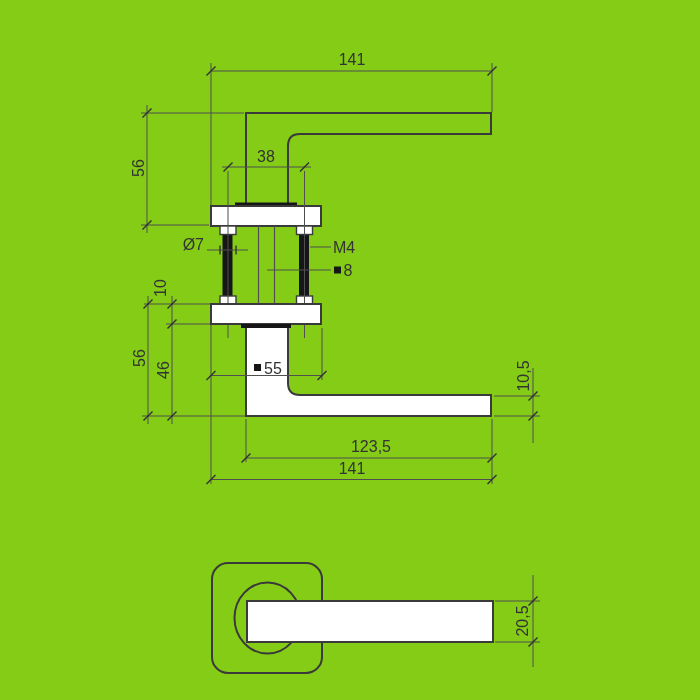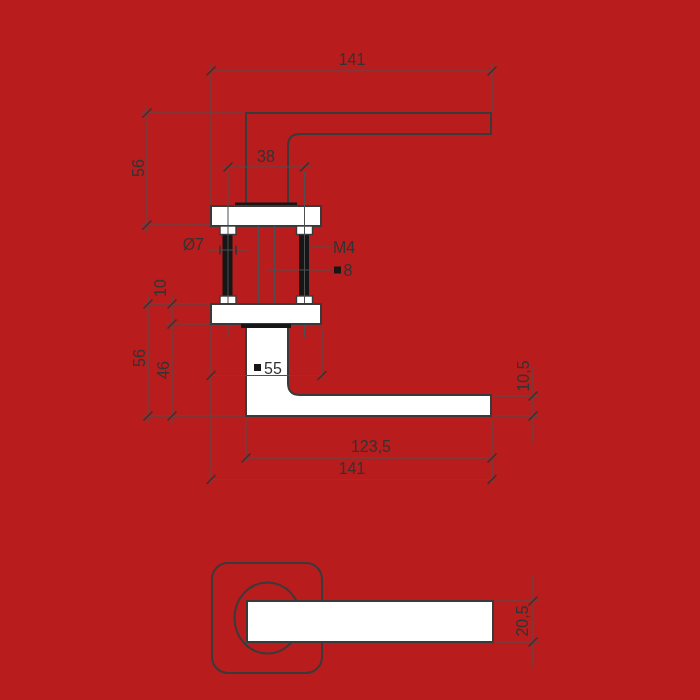--- a/index.html
+++ b/index.html
@@ -1,16 +1,16 @@
 <!DOCTYPE html>
 <html><head>
 <meta charset="utf-8">
 <style>
   html,body{margin:0;padding:0;background:#ffffff;}
-  .page{position:relative;width:700px;height:700px;background:#b91c1c;overflow:hidden;
+  .page{position:relative;width:700px;height:700px;background:#84cc16;overflow:hidden;
         font-family:"Liberation Sans", sans-serif;}
   svg text{font-family:"Liberation Sans", sans-serif;font-size:16px;fill:#333333;}
   .obj{stroke:#3a3a3a;stroke-width:2;fill:none;}
   .objf{stroke:#3a3a3a;stroke-width:2;fill:#ffffff;}
   .solid{fill:#161616;stroke:none;}
   .nut{fill:#ffffff;stroke:#3a3a3a;stroke-width:1.4;}
   .dim{stroke:#4f4f4f;stroke-width:1;fill:none;}
   .thin{stroke:#4f4f4f;stroke-width:1.2;fill:none;}
   .tick{stroke:#333333;stroke-width:1.4;}
 </style>

